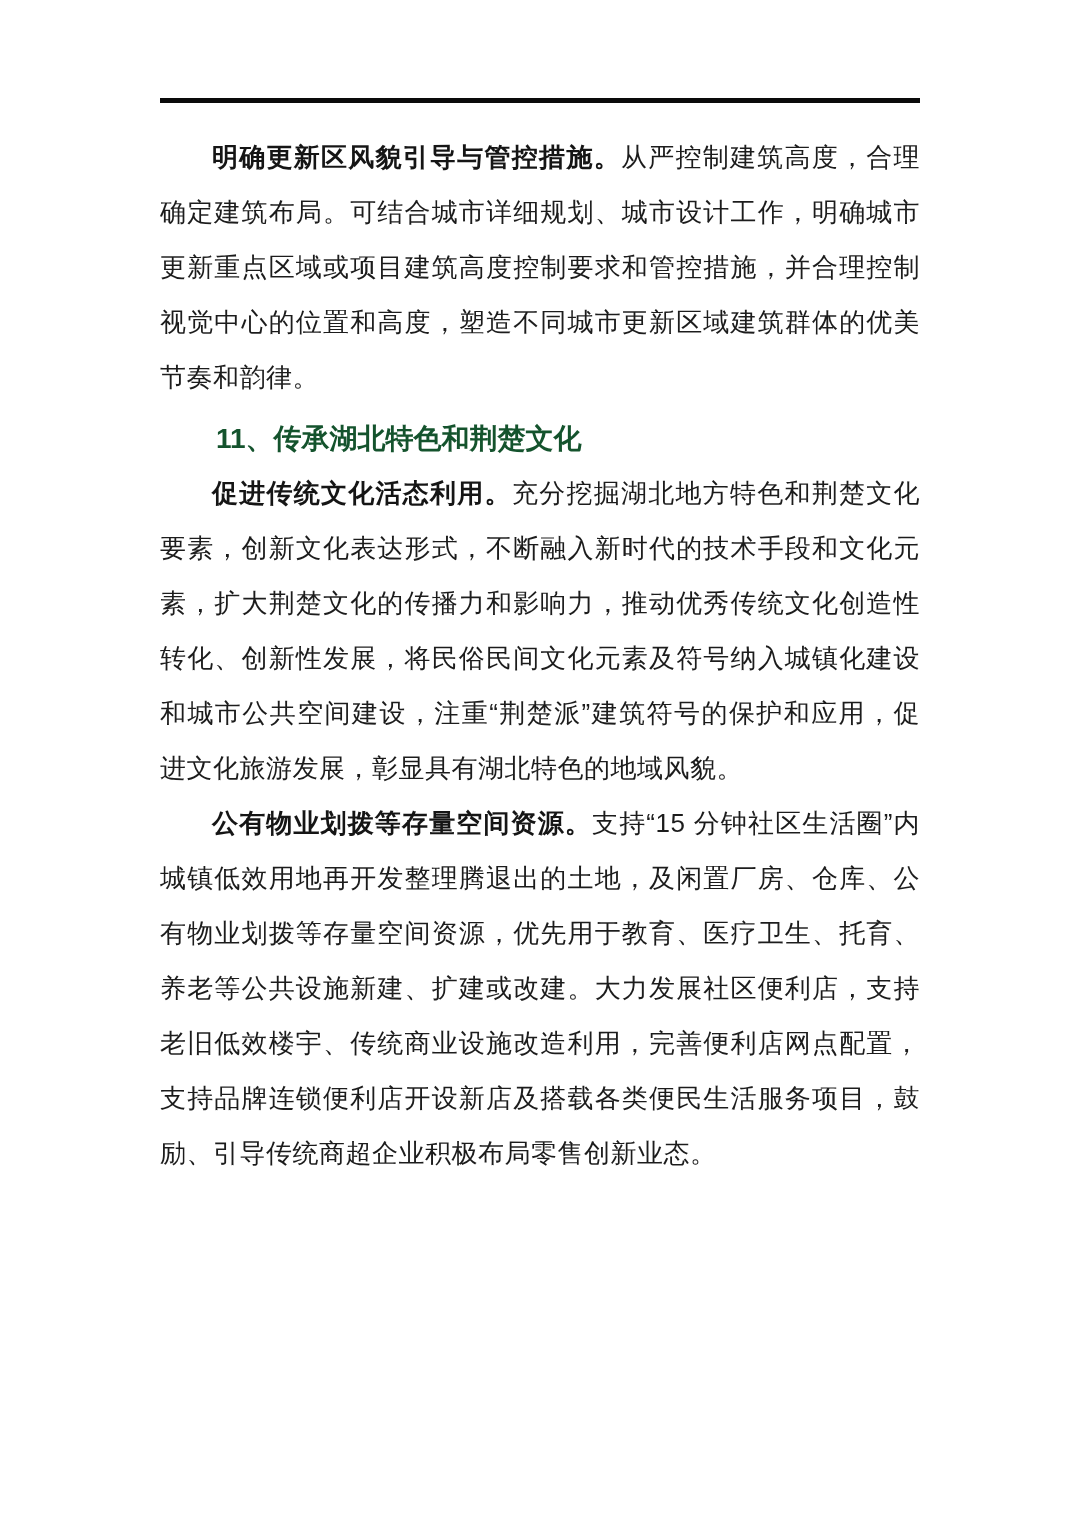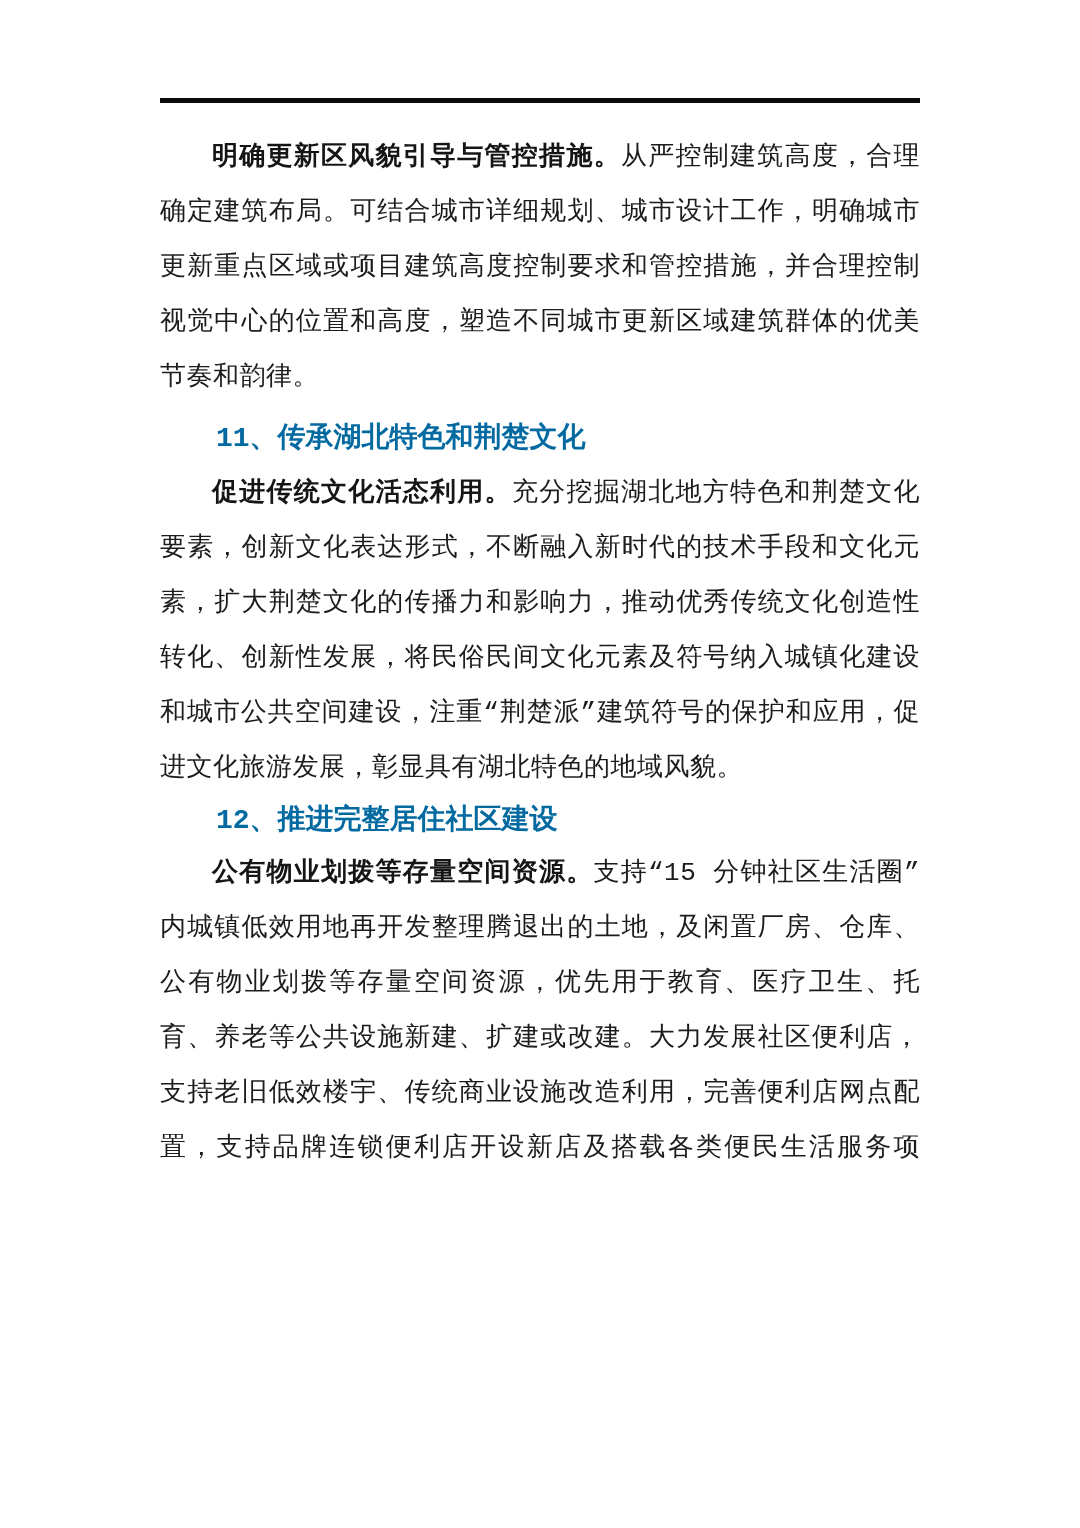--- a/index.html
+++ b/index.html
@@ -2,21 +2,21 @@
 <html lang="zh"><head>
 <meta charset="utf-8">
 <style>
   html, body { margin: 0; padding: 0; }
   .page {
     position: relative;
     width: 1080px;
     height: 1172px;
     background: var(--bg, #ffffff);
     overflow: hidden;
-    font-family: Liberation Mono, monospace;
+    font-family: Liberation Sans, sans-serif;
     color: var(--ink, #1c1c1c);
   }
   .content {
     margin-left: 160px;
     width: 760px;
   }
   .header-rule {
     margin-top: 98px;
     height: 5px;
     background: var(--rule, #0a0a0a);
@@ -27,21 +27,21 @@
     line-height: 55px;
     text-align: justify;
     text-indent: 2em;
     letter-spacing: 0.5px;
   }
   p.first-para { margin-top: 27px; }
   .lead { font-weight: 700; color: #151515; }
   .h-num {
     margin: 0;
     font-weight: 700;
-    color: #0369a1;
+    color: #14532d;
     font-size: 28px;
     line-height: 55px;
     text-indent: 2em;
   }
   .h-num.h-eleven { margin-top: 6px; }
   .h-num.h-twelve { line-height: 50px; }
   .h-sec {
     margin: 0;
     font-weight: 700;
     color: #111111;
@@ -65,21 +65,20 @@
 
     <div class="header-rule"></div>
 
     <p class="body-para first-para"><span class="lead">明确更新区风貌引导与管控措施。</span><span>从严控制建筑高度，合理确定建筑布局。可结合城市详细规划、城市设计工作，明确城市更新重点区域或项目建筑高度控制要求和管控措施，并合理控制视觉中心的位置和高度，塑造不同城市更新区域建筑群体的优美节奏和韵律。</span></p>
 
     <h2 class="h-num h-eleven">11、传承湖北特色和荆楚文化</h2>
 
     <p class="body-para"><span class="lead">促进传统文化活态利用。</span><span>充分挖掘湖北地方特色和荆楚文化要素，创新文化表达形式，不断融入新时代的技术手段和文化元素，扩大荆楚文化的传播力和影响力，推动优秀传统文化创造性转化、创新性发展，将民俗民间文化元素及符号纳入城镇化建设和城市公共空间建设，注重“荆楚派”建筑符号的保护和应用，促进文化旅游发展，彰显具有湖北特色的地域风貌。</span></p>
 
 
-    <h2 class="h-num h-twelve">12、推进完整居住社区建设</h2>
 
     <p class="body-para"><span class="lead">公有物业划拨等存量空间资源。</span><span>支持“15 分钟社区生活圈”内城镇低效用地再开发整理腾退出的土地，及闲置厂房、仓库、公有物业划拨等存量空间资源，优先用于教育、医疗卫生、托育、养老等公共设施新建、扩建或改建。大力发展社区便利店，支持老旧低效楼宇、传统商业设施改造利用，完善便利店网点配置，支持品牌连锁便利店开设新店及搭载各类便民生活服务项目，鼓励、引导传统商超企业积极布局零售创新业态。</span></p>
 
 
     <div class="page-number">- 12 -</div>
 
   </div>
 </div>
 
 </body></html>

